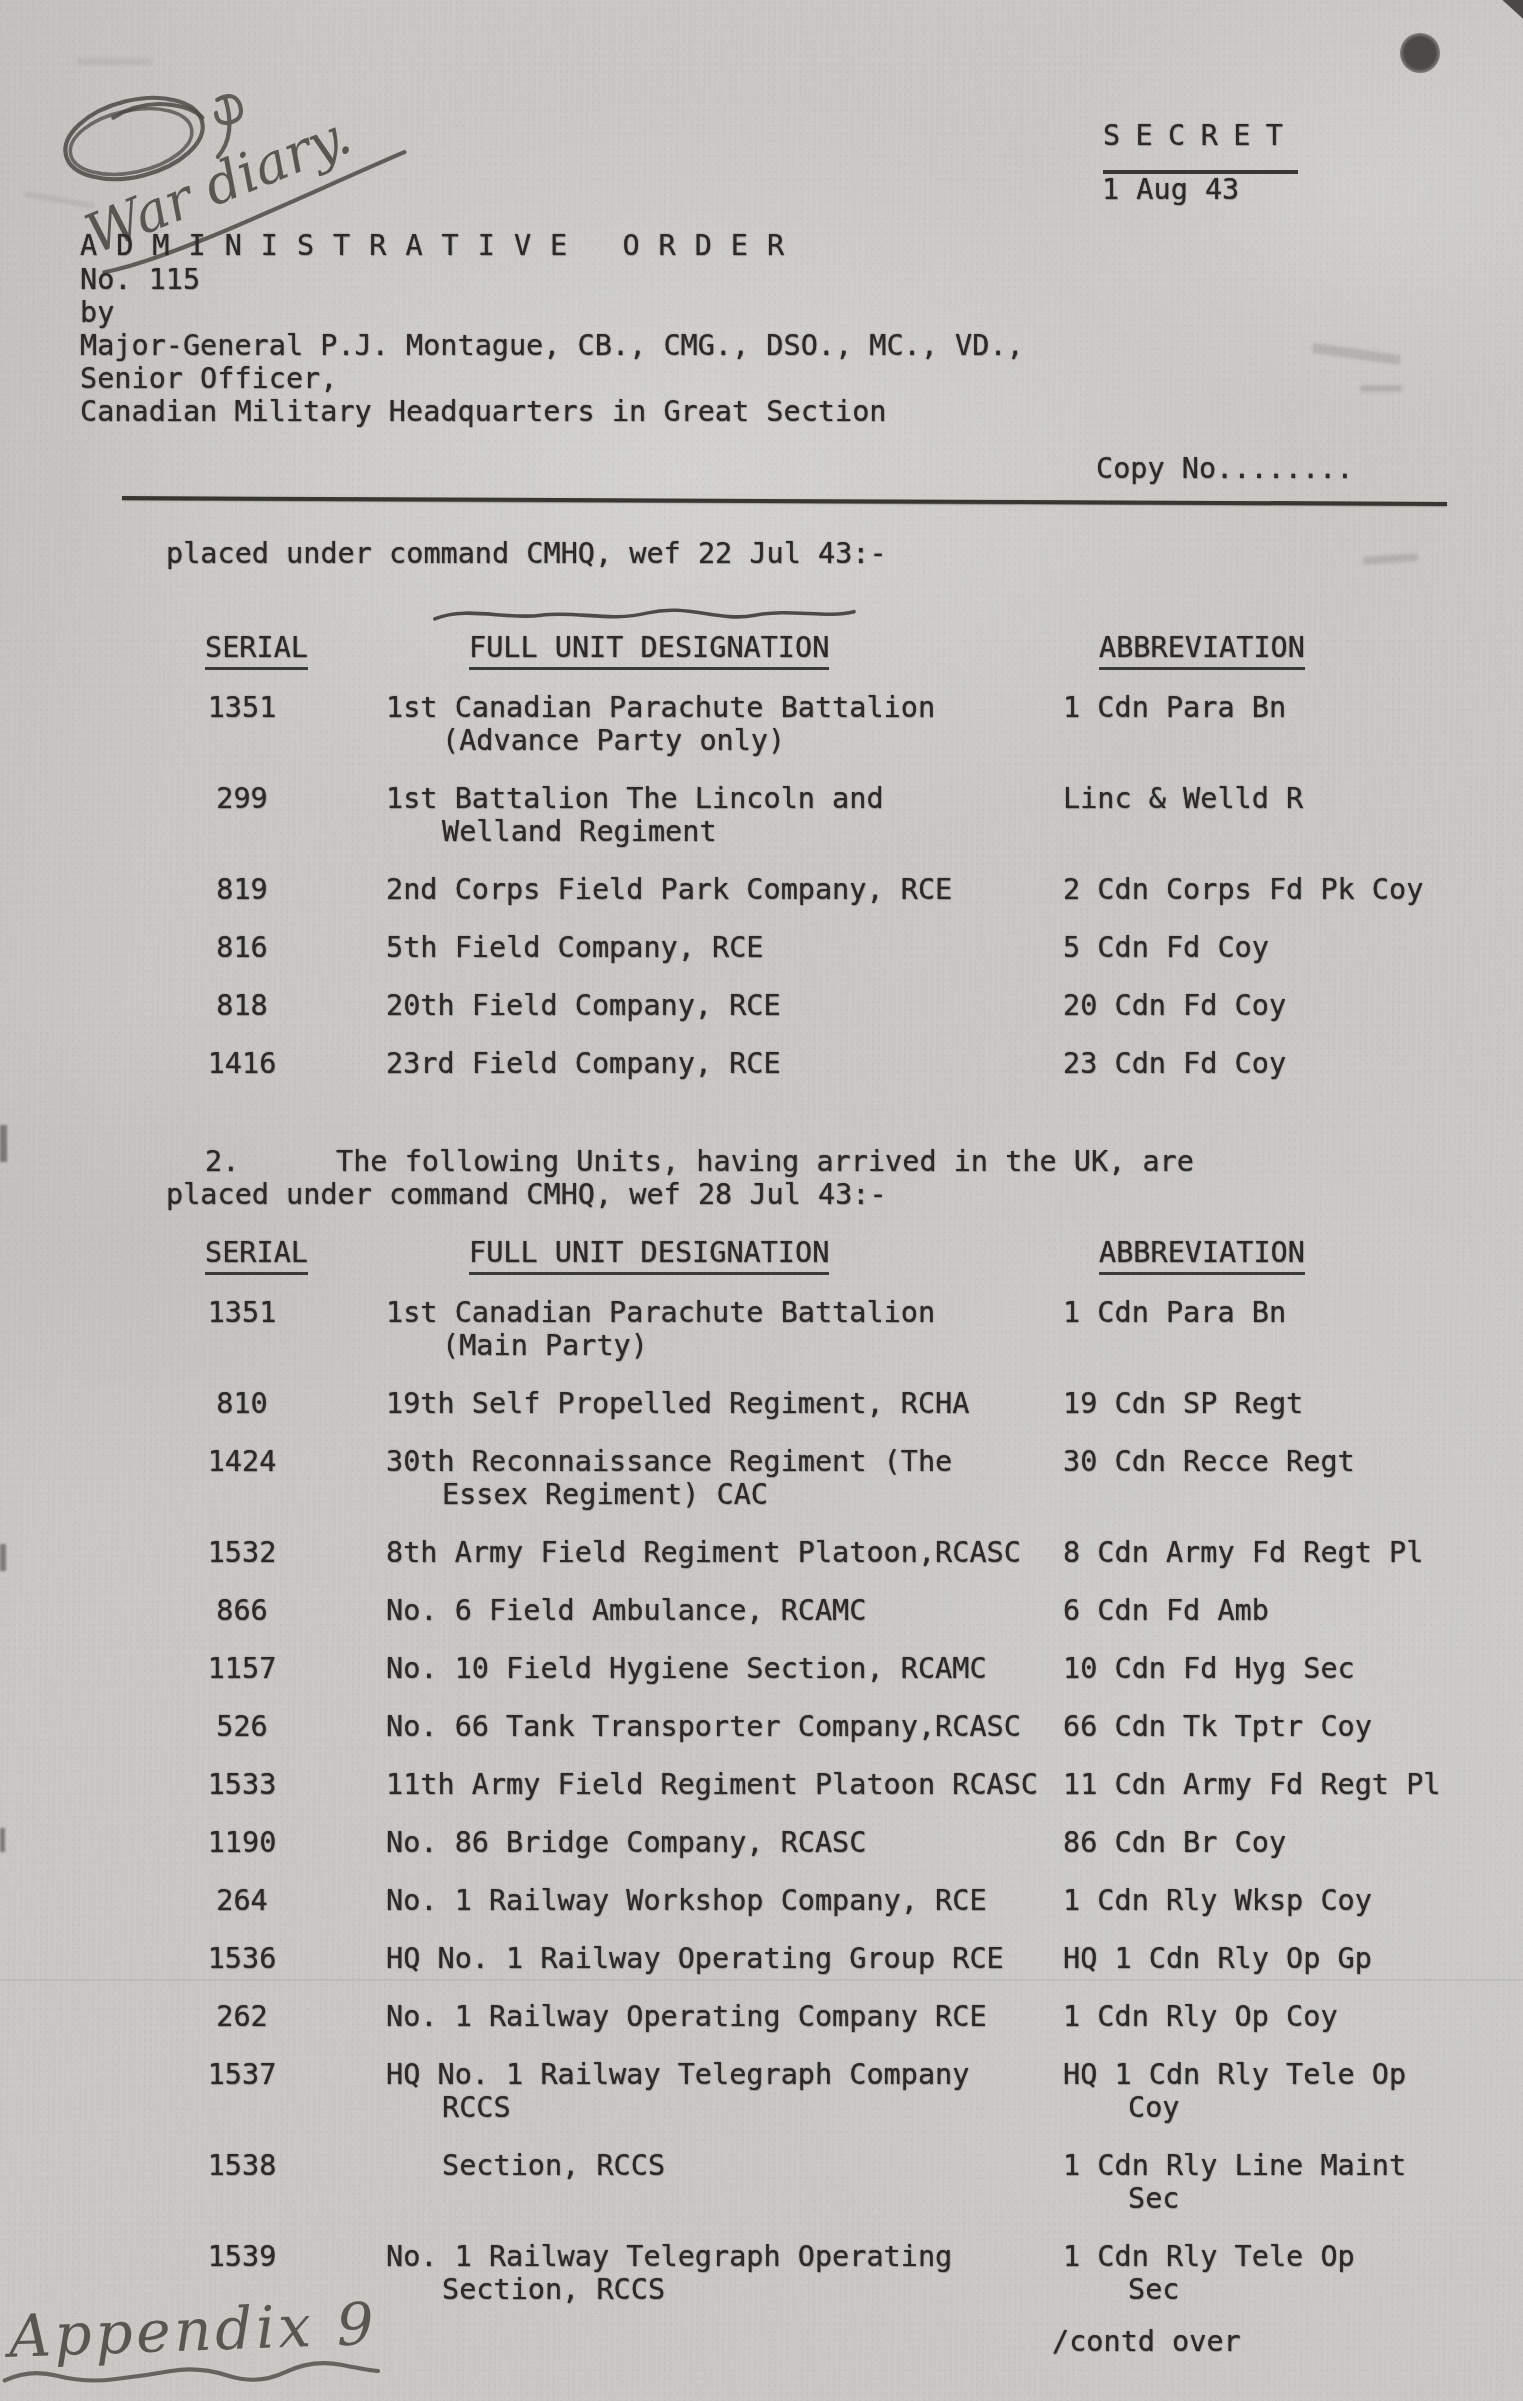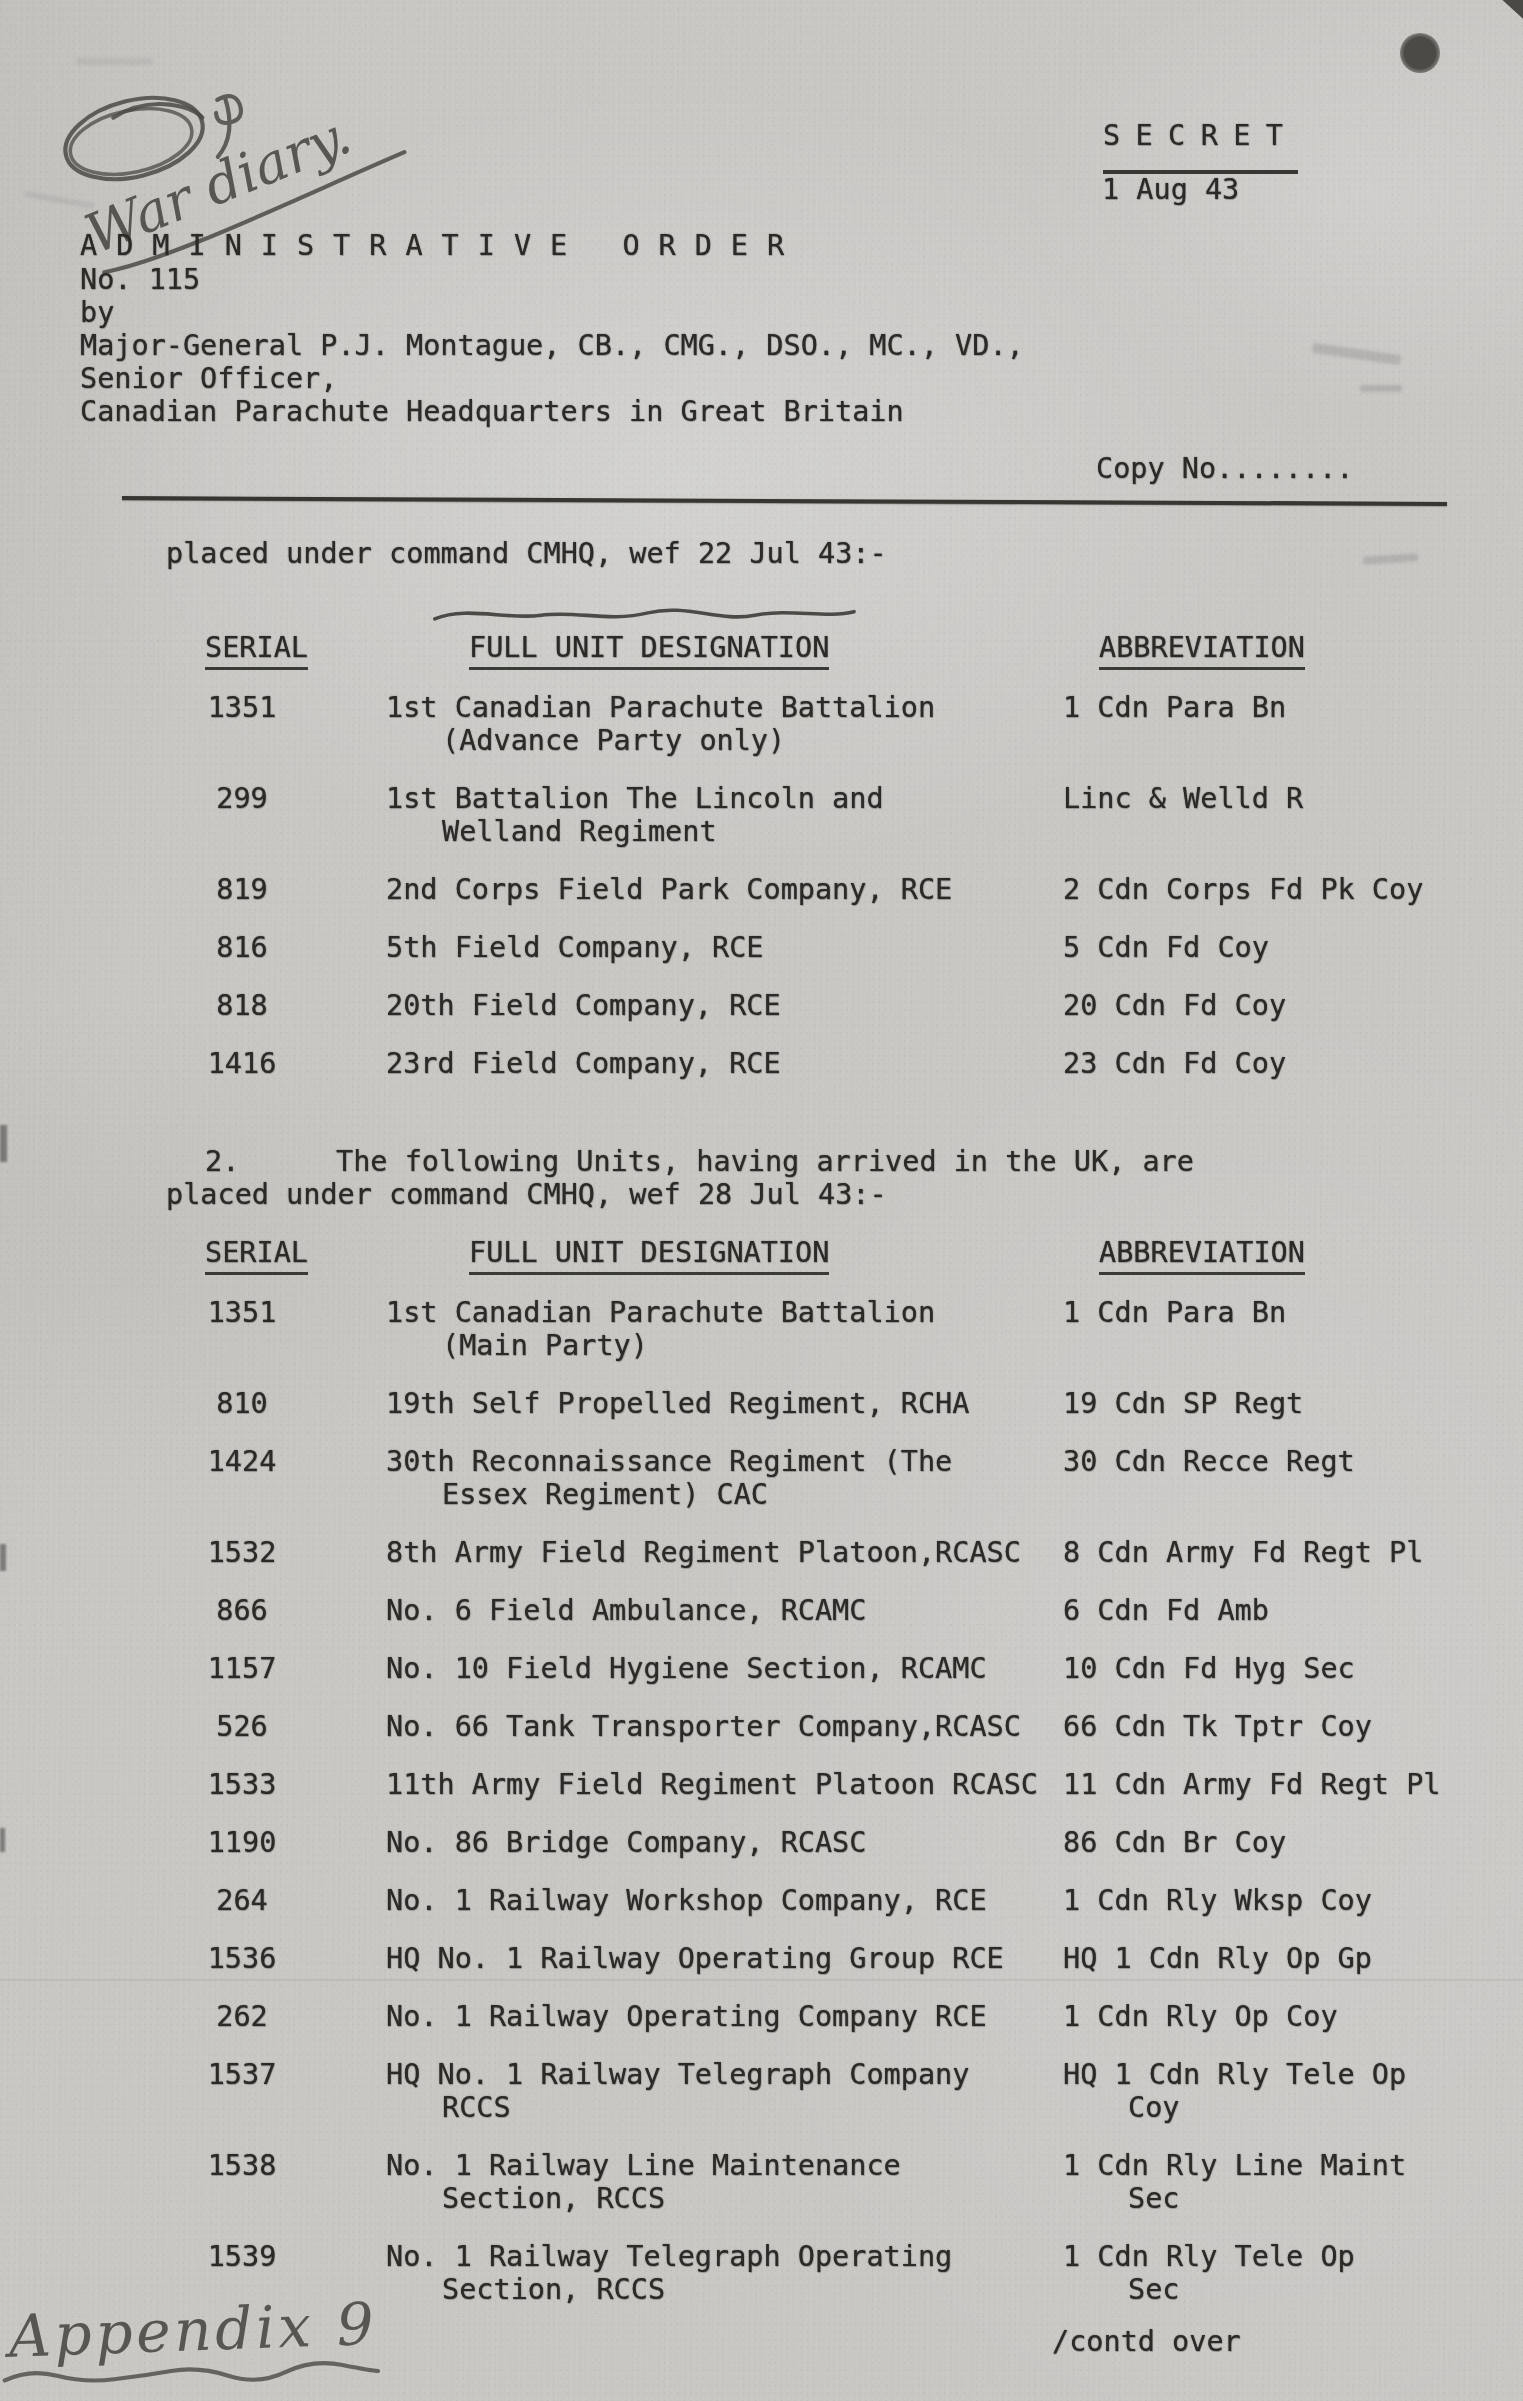--- a/index.html
+++ b/index.html
@@ -73,21 +73,21 @@
 
   <div class="abs secret tw">SECRET</div>
   <div class="abs date tw">1 Aug 43</div>
 
   <div class="abs head tw">
     <div class="title">ADMINISTRATIVE ORDER</div>
     <div>No. 115</div>
     <div>by</div>
     <div>Major-General P.J. Montague, CB., CMG., DSO., MC., VD.,</div>
     <div>Senior Officer,</div>
-    <div>Canadian Parachute Headquarters in Great Britain</div>
+    <div>Canadian Military Headquarters in Great Section</div>
   </div>
 
   <div class="abs copyno tw">Copy No........</div>
   <div class="abs rule"></div>
 
   <div class="abs para tw" style="top:537px;">
     <div class="cont">placed under command CMHQ, wef 22 Jul 43:-</div>
   </div>
   <svg class="abs wavy" width="428" height="28.5" viewBox="0 0 720 48">
     <path d="M6,30 C60,8 125,32 185,24 S300,36 365,20 S485,36 545,24 S665,30 712,18" fill="none" stroke="#34332f" stroke-width="6" stroke-linecap="round" opacity=".85"></path>
@@ -319,21 +319,20 @@
           <div class="l2">RCCS</div>
         </div>
         <div class="c3">
           <div>HQ 1 Cdn Rly Tele Op</div>
           <div class="l2a">Coy</div>
         </div>
       </div>
       <div class="urow">
         <div class="c1">1538</div>
         <div class="c2">
-          <div>No. 1 Railway Line Maintenance</div>
           <div class="l2">Section, RCCS</div>
         </div>
         <div class="c3">
           <div>1 Cdn Rly Line Maint</div>
           <div class="l2a">Sec</div>
         </div>
       </div>
       <div class="urow">
         <div class="c1">1539</div>
         <div class="c2">

